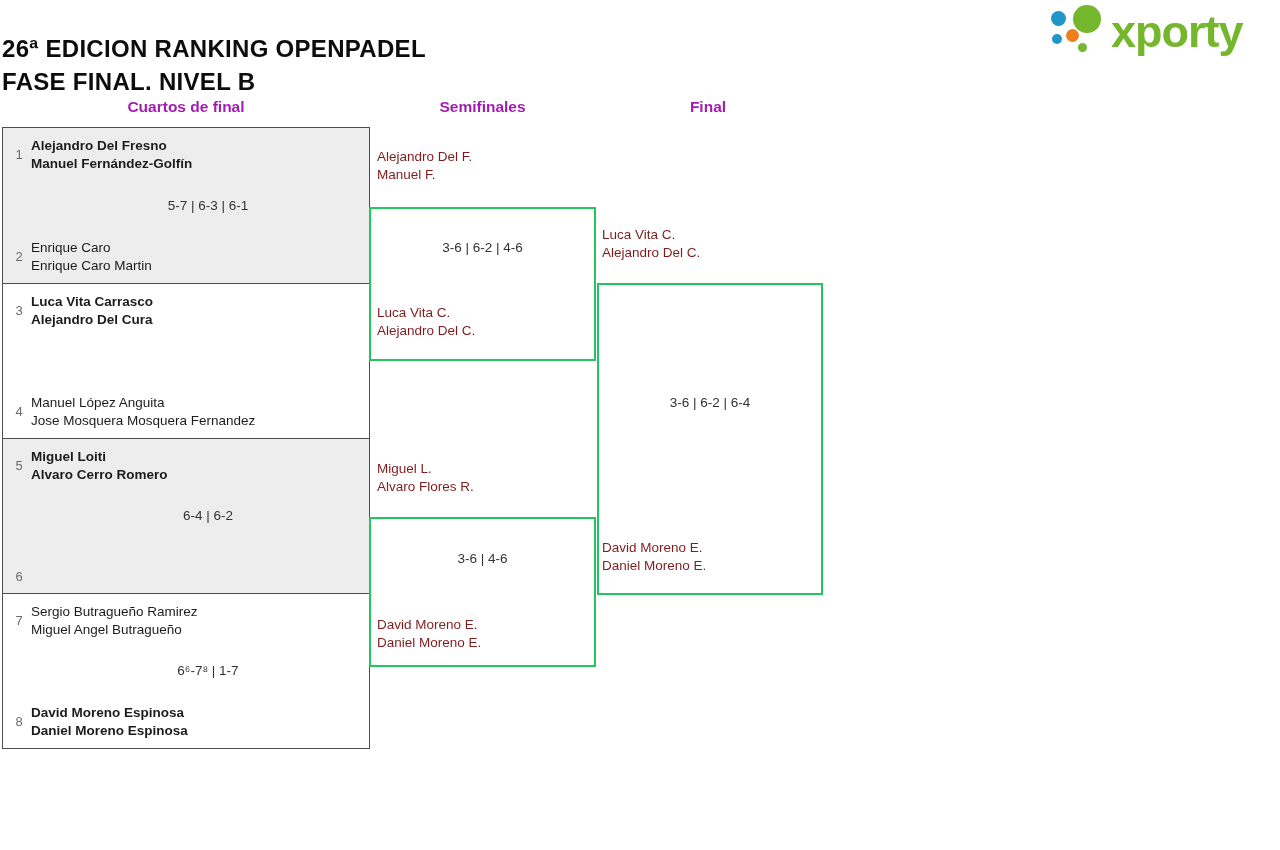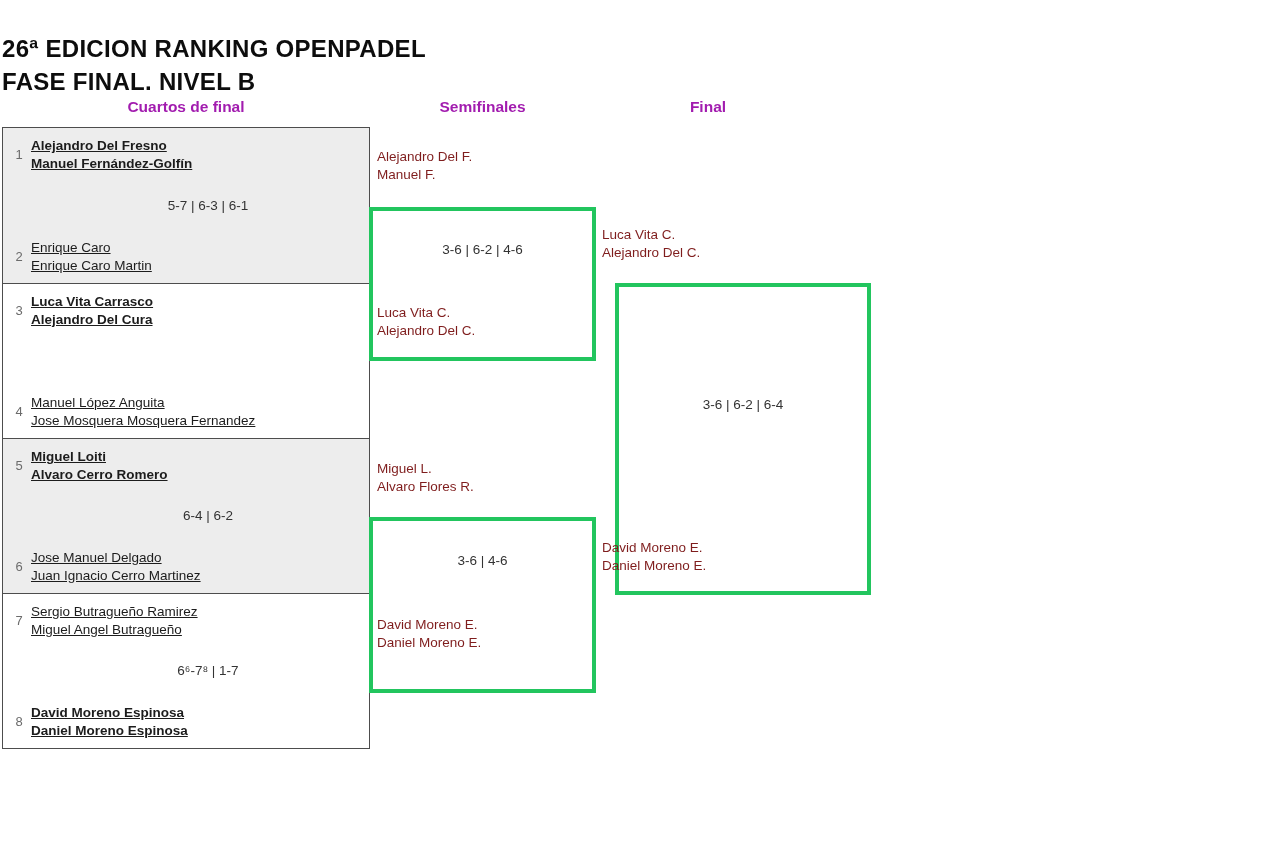--- a/index.html
+++ b/index.html
@@ -45,34 +45,34 @@
     border:1px solid #4d4d4d; background:#ffffff;
   }
   .qf-match { position:relative; height:155px; }
   .qf-match + .qf-match { border-top:1px solid #4d4d4d; }
   .qf-match.shade { background:#ededed; }
 
   .team-row { position:absolute; left:0; right:0; display:flex; align-items:center; padding-left:6px; }
   .team-row.top { top:9px; }
   .team-row.bottom { bottom:9px; }
   .seed { flex:0 0 20px; text-align:center; font-size:13px; color:#6b6b6b; }
-  .names { margin-left:2px; font-size:13.5px; line-height:17.5px; color:#1c1c1c;text-decoration:underline; }
+  .names { margin-left:2px; font-size:13.5px; line-height:17.5px; color:#1c1c1c; }
   .names.winner { font-weight:700; }
 
   .score {
     position:absolute; left:0; right:0; text-align:center;
     font-size:13.5px; color:#333333; line-height:18px;
   }
   .qf-score { top:50%; transform:translateY(-50%);padding-left:44px; }
 
   
-  .match-box { position:absolute; border:4px solid #22c55e; }
+  .match-box { position:absolute; border:2px solid #22c55e; }
   .box-sf1   { left:369px; top:207px; width:227px; height:154px; }
-  .box-sf2   { left:369px; top:517px; width:227px; height:176px; }
-  .box-final { left:615px; top:283px; width:256px; height:312px; }
+  .box-sf2   { left:369px; top:517px; width:227px; height:150px; }
+  .box-final { left:597px; top:283px; width:226px; height:312px; }
   .sf1-score   { top:30px; }
   .sf2-score   { top:31px; }
   .final-score { top:109px; }
 
   
   .float-label { position:absolute; font-size:13.5px; line-height:18px; color:#7f1d1d; }
   .float-label.winner { font-weight:400; }
   .lbl-sf1-top    { left:377px; top:148px; }
   .lbl-sf1-bottom { left:377px; top:304px; }
   .lbl-sf2-top    { left:377px; top:460px; }
@@ -83,20 +83,30 @@
 </head>
 <body>
 
 <div class="stage">
 
   <div class="page-title">
     <div>26ª EDICION RANKING OPENPADEL</div>
     <div>FASE FINAL. NIVEL B</div>
   </div>
 
+  <div class="logo">
+    <div class="logo-icon">
+      <span class="dot dot-green-big"></span>
+      <span class="dot dot-blue-mid"></span>
+      <span class="dot dot-orange"></span>
+      <span class="dot dot-blue-small"></span>
+      <span class="dot dot-green-small"></span>
+    </div>
+    <span class="logo-text">xporty</span>
+  </div>
 
   <div class="round-header rh-qf">Cuartos de final</div>
   <div class="round-header rh-sf">Semifinales</div>
   <div class="round-header rh-f">Final</div>
 
   <div class="qf-col">
 
     <div class="qf-match shade">
       <div class="team-row top">
         <span class="seed">1</span>
@@ -136,24 +146,20 @@
       <div class="team-row top">
         <span class="seed">5</span>
         <div class="names winner">
           <div>Miguel Loiti</div>
           <div>Alvaro Cerro Romero</div>
         </div>
       </div>
       <div class="score qf-score">6-4 | 6-2</div>
       <div class="team-row bottom">
         <span class="seed">6</span>
-        <div class="names">
-          <div>Jose Manuel Delgado</div>
-          <div>Juan Ignacio Cerro Martinez</div>
-        </div>
       </div>
     </div>
 
     <div class="qf-match">
       <div class="team-row top">
         <span class="seed">7</span>
         <div class="names">
           <div>Sergio Butragueño Ramirez</div>
           <div>Miguel Angel Butragueño</div>
         </div>

